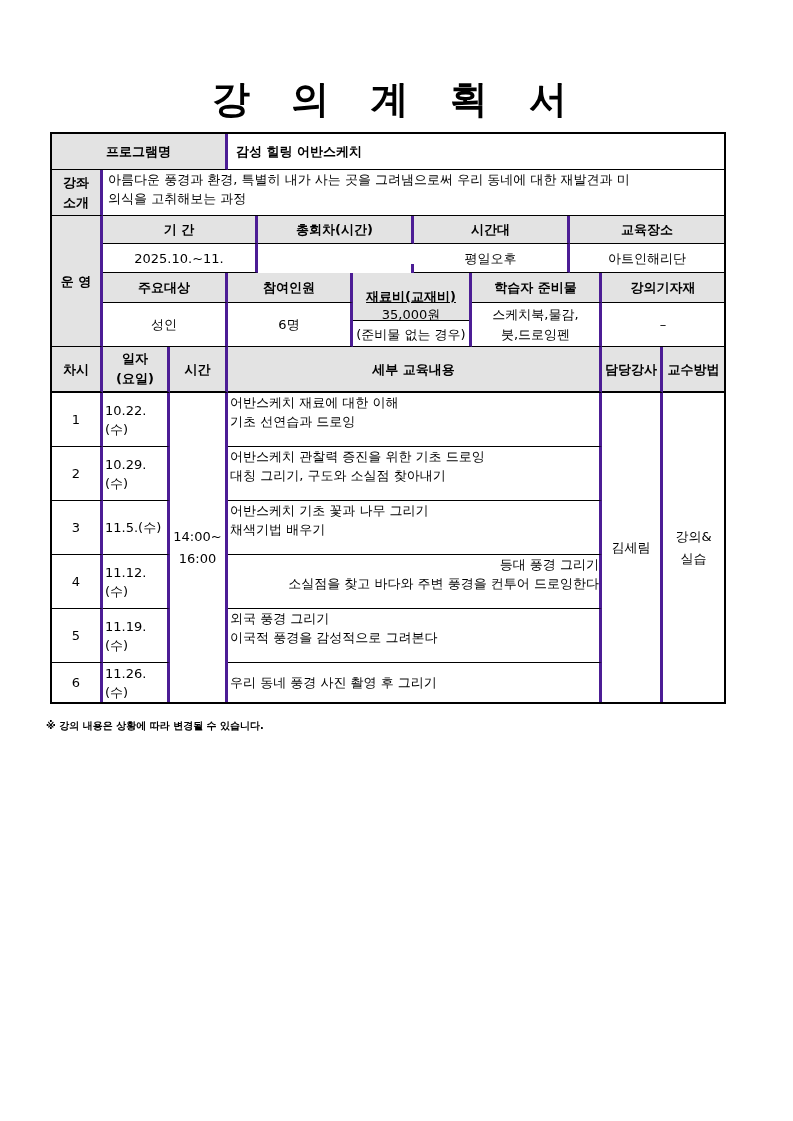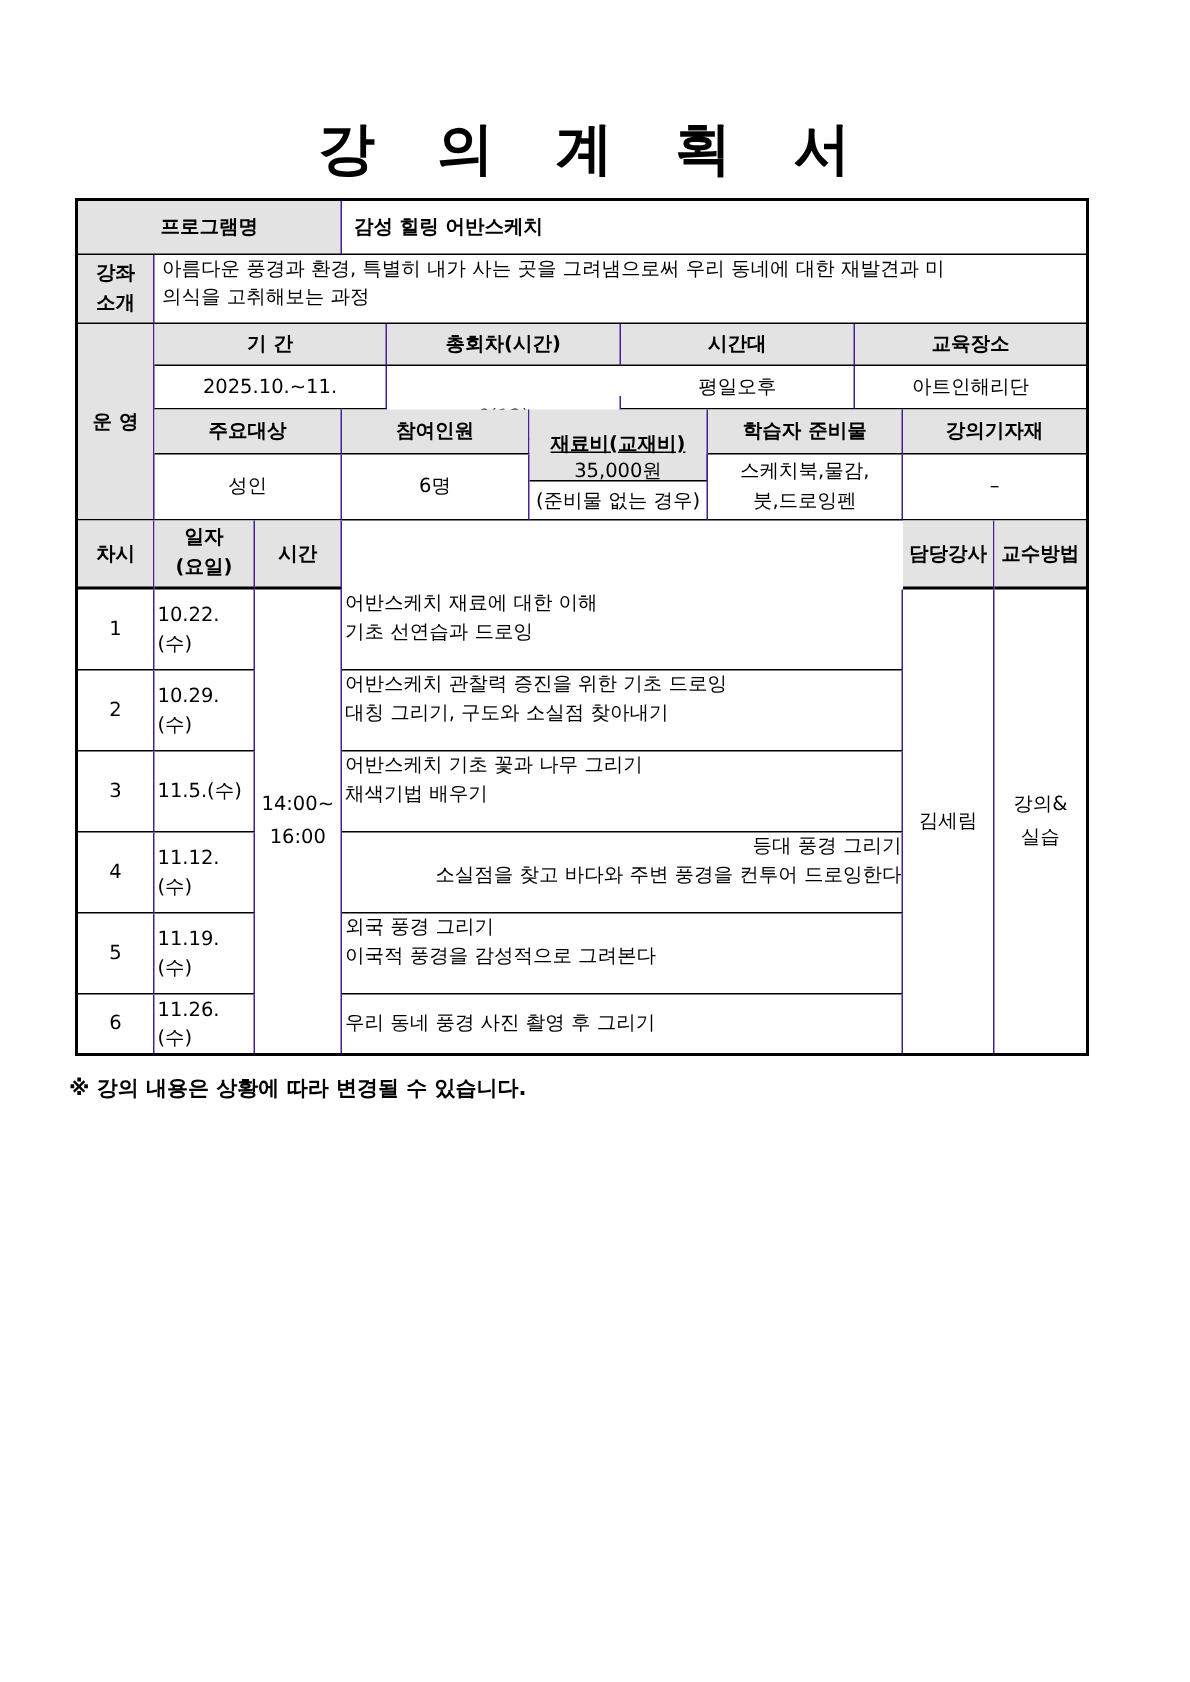--- a/index.html
+++ b/index.html
@@ -1,25 +1,25 @@
 <!DOCTYPE html>
 <html><head>
 <meta charset="utf-8">
 <style>
   html, body { margin: 0; padding: 0; background: #ffffff; }
   body { width: 793px; height: 1121px; position: relative; font-family: "DejaVu Sans", "Liberation Sans", sans-serif; color: #000; }
   .title { position: absolute; left: 0; top: 74px; width: 793px; text-align: center; font-size: 38px; font-weight: bold; letter-spacing: 14px; line-height: 50px; }
   .grid { position: absolute; left: 50px; top: 132px; width: 676px; height: 572px; border: 2px solid #000; box-sizing: border-box; }
-  .c { position: absolute; box-sizing: border-box; border-right: 1px solid #4c1d95; border-bottom: 1px solid #000; display: flex; align-items: center; justify-content: center; text-align: center; font-size: 13px; line-height: 19px; overflow: hidden; }
+  .c { position: absolute; box-sizing: border-box; border-right: 3px solid #4c1d95; border-bottom: 1px solid #000; display: flex; align-items: center; justify-content: center; text-align: center; font-size: 13px; line-height: 19px; overflow: hidden; }
   .h { background: #e3e3e3; font-weight: bold; }
   .l { justify-content: flex-start; text-align: left; padding-left: 3px; }
   .nb-r { border-right: none; }
   .nb-b { border-bottom: none; }
   .col { flex-direction: column; }
-  .note { position: absolute; left: 46px; top: 716px; font-size: 14px; font-weight: bold; line-height: 20px; text-align: center; }
+  .note { position: absolute; left: 46px; top: 716px; font-size: 10px; font-weight: bold; line-height: 20px; text-align: center; }
   .thick-b { border-bottom: 2px solid #000; }
 </style>
 </head>
 <body>
 
 <div class="title">강 의 계 획 서</div>
 
 <div class="grid">
 
   <div class="c h" style="left:0;top:0;width:176px;height:36px;">프로그램명</div>
@@ -63,20 +63,21 @@
     <span>붓,드로잉펜</span>
   </div>
   <div class="c nb-r" style="left:550px;top:169px;width:122px;height:44px;">–</div>
 
   <div class="c h thick-b" style="left:0;top:213px;width:51px;height:46px;">차시</div>
   <div class="c h col thick-b" style="left:51px;top:213px;width:67px;height:46px;line-height:20px;">
     <span>일자</span>
     <span>(요일)</span>
   </div>
   <div class="c h thick-b" style="left:118px;top:213px;width:58px;height:46px;">시간</div>
+  <div class="c h thick-b" style="left:176px;top:213px;width:374px;height:46px;">세부 교육내용</div>
   <div class="c h thick-b" style="left:550px;top:213px;width:61px;height:46px;">담당강사</div>
   <div class="c h nb-r thick-b" style="left:611px;top:213px;width:61px;height:46px;">교수방법</div>
 
   <div class="c" style="left:0;top:259px;width:51px;height:54px;">1</div>
   <div class="c l" style="left:51px;top:259px;width:67px;height:54px;padding-left:2px;">10.22.(수)</div>
   <div class="c l col" style="left:176px;top:259px;width:374px;height:54px;align-items:flex-start;padding-left:2px;">
     <span>어반스케치 재료에 대한 이해</span>
     <span>기초 선연습과 드로잉</span>
   </div>
 

